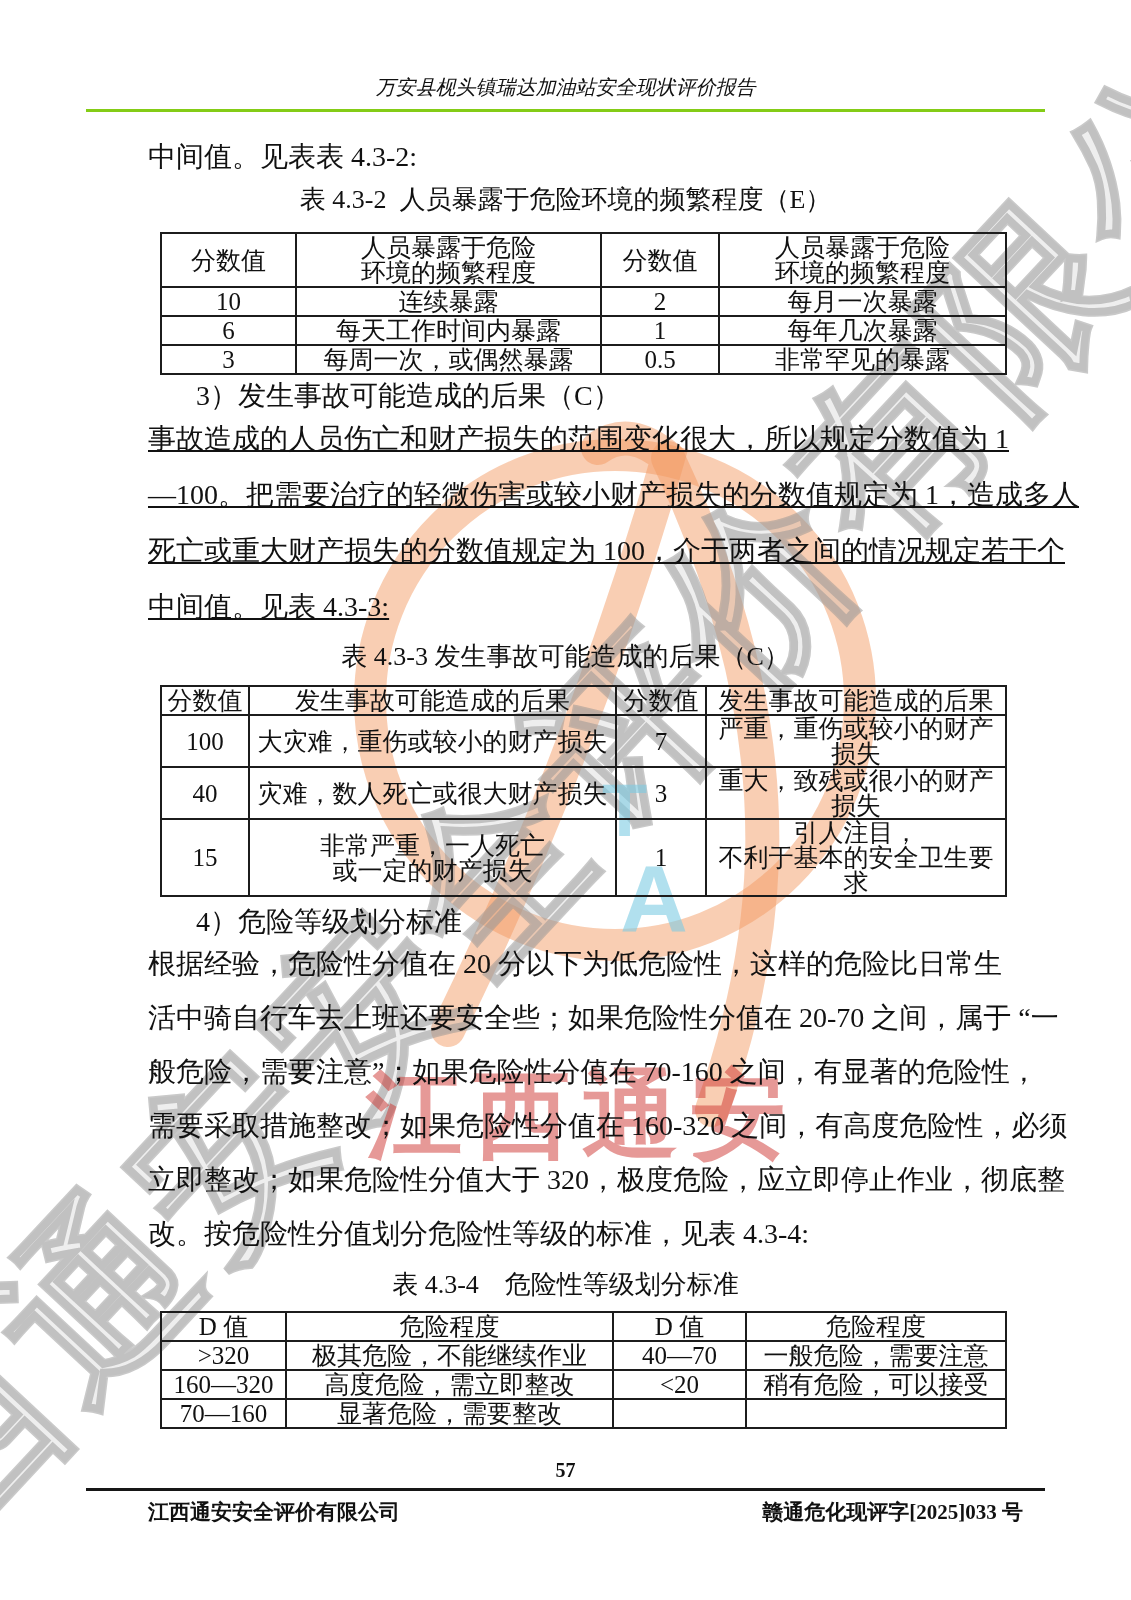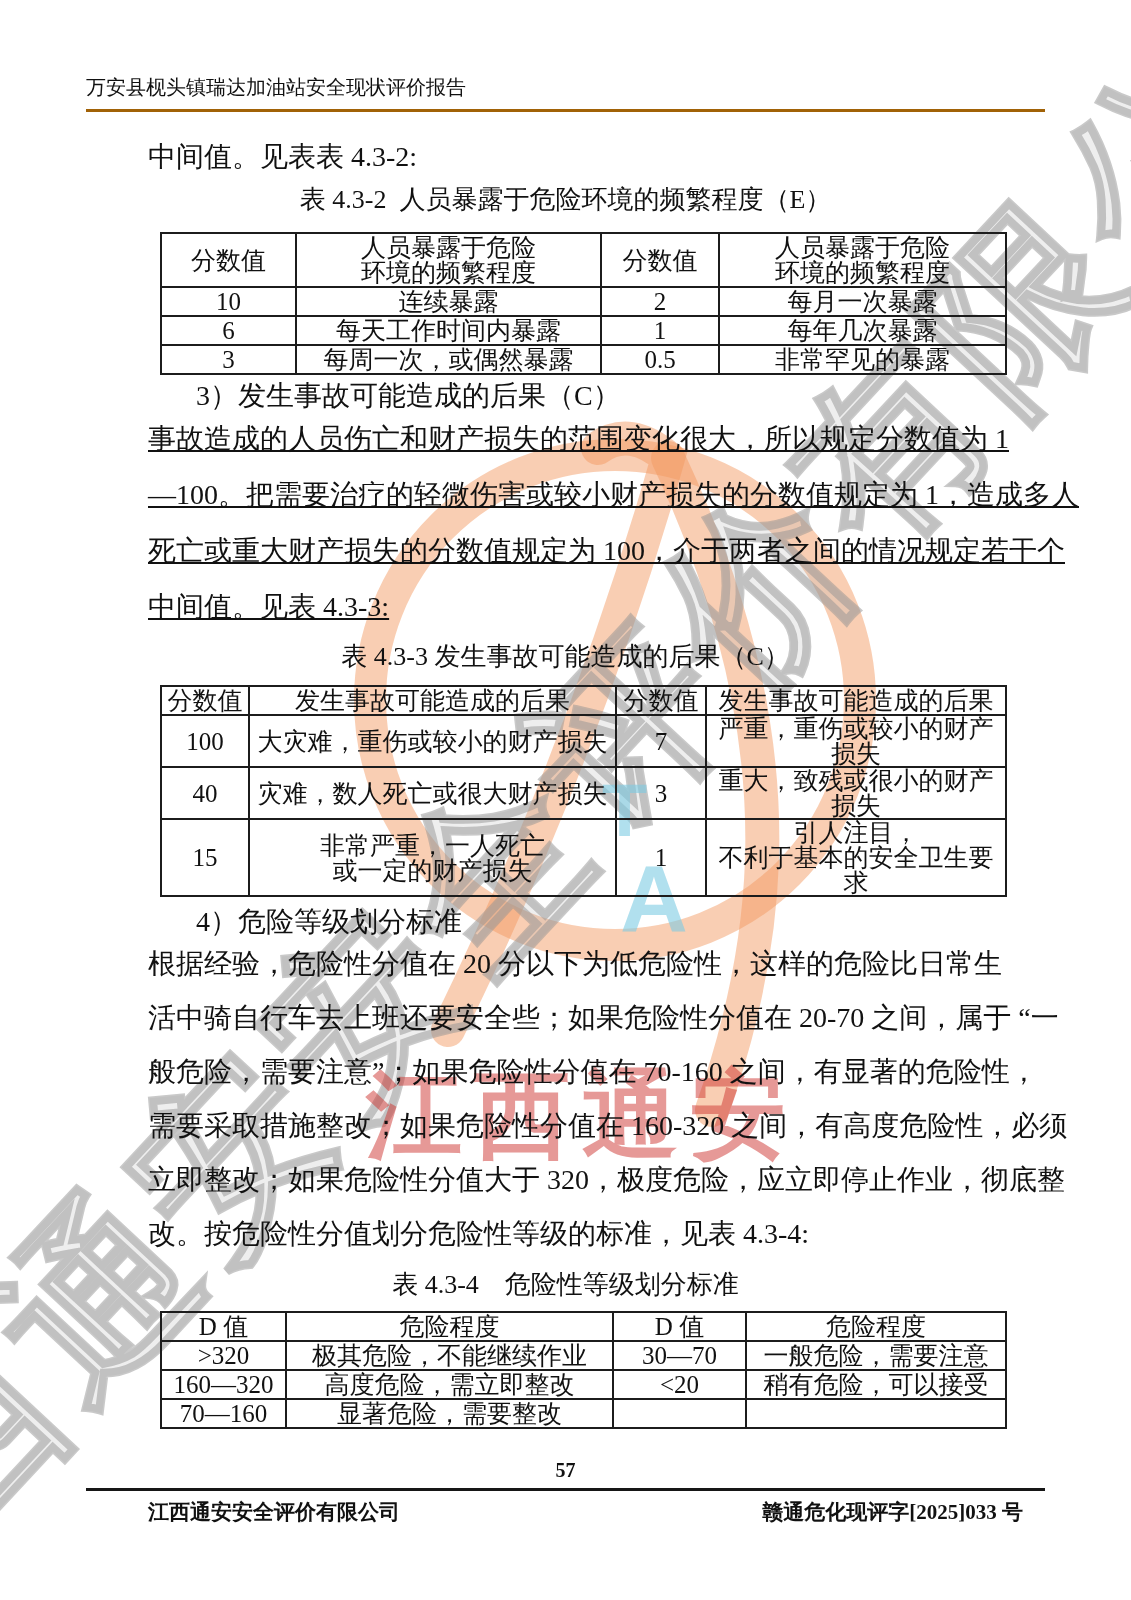--- a/index.html
+++ b/index.html
@@ -31,22 +31,22 @@
     font-weight:bold;
   }
   .wm-ta{position:absolute;font-family:"Liberation Sans","DejaVu Sans",sans-serif;font-weight:bold;color:rgba(125,203,227,0.60);}
   .wm-ta-t{left:602px;top:768px;font-size:74px;}
   .wm-ta-a{left:620px;top:846px;font-size:94px;}
   .wm-logo{position:absolute;left:330px;top:420px;}
   
   .content{position:absolute;inset:0;z-index:2;}
   .page-header{
     margin:0 86px;padding-top:74px;padding-bottom:9px;
-    border-bottom:3px solid #a16207;
-    font-size:20px;line-height:26px;
+    border-bottom:3px solid #84cc16;
+    text-align:center;font-size:20px;line-height:26px;font-style:italic;
   }
   .intro{margin:30px 60px 0 148px;font-size:28px;line-height:30px;white-space:nowrap;}
   .caption{font-size:26px;line-height:28px;text-align:center;white-space:pre;margin:0 86px;}
   .cap1{margin-top:14px;}
   .cap2{margin-top:8px;}
   .cap3{margin-top:10px;}
   .doc-table{
     border-collapse:collapse;table-layout:fixed;
     width:845px;margin-left:160px;
     font-size:25px;
@@ -214,21 +214,21 @@
       <tbody>
         <tr class="r1">
           <td>D 值</td>
           <td>危险程度</td>
           <td>D 值</td>
           <td>危险程度</td>
         </tr>
         <tr class="r1">
           <td>&gt;320</td>
           <td>极其危险，不能继续作业</td>
-          <td>30—70</td>
+          <td>40—70</td>
           <td>一般危险，需要注意</td>
         </tr>
         <tr class="r1">
           <td>160—320</td>
           <td>高度危险，需立即整改</td>
           <td>&lt;20</td>
           <td>稍有危险，可以接受</td>
         </tr>
         <tr class="r1">
           <td>70—160</td>

